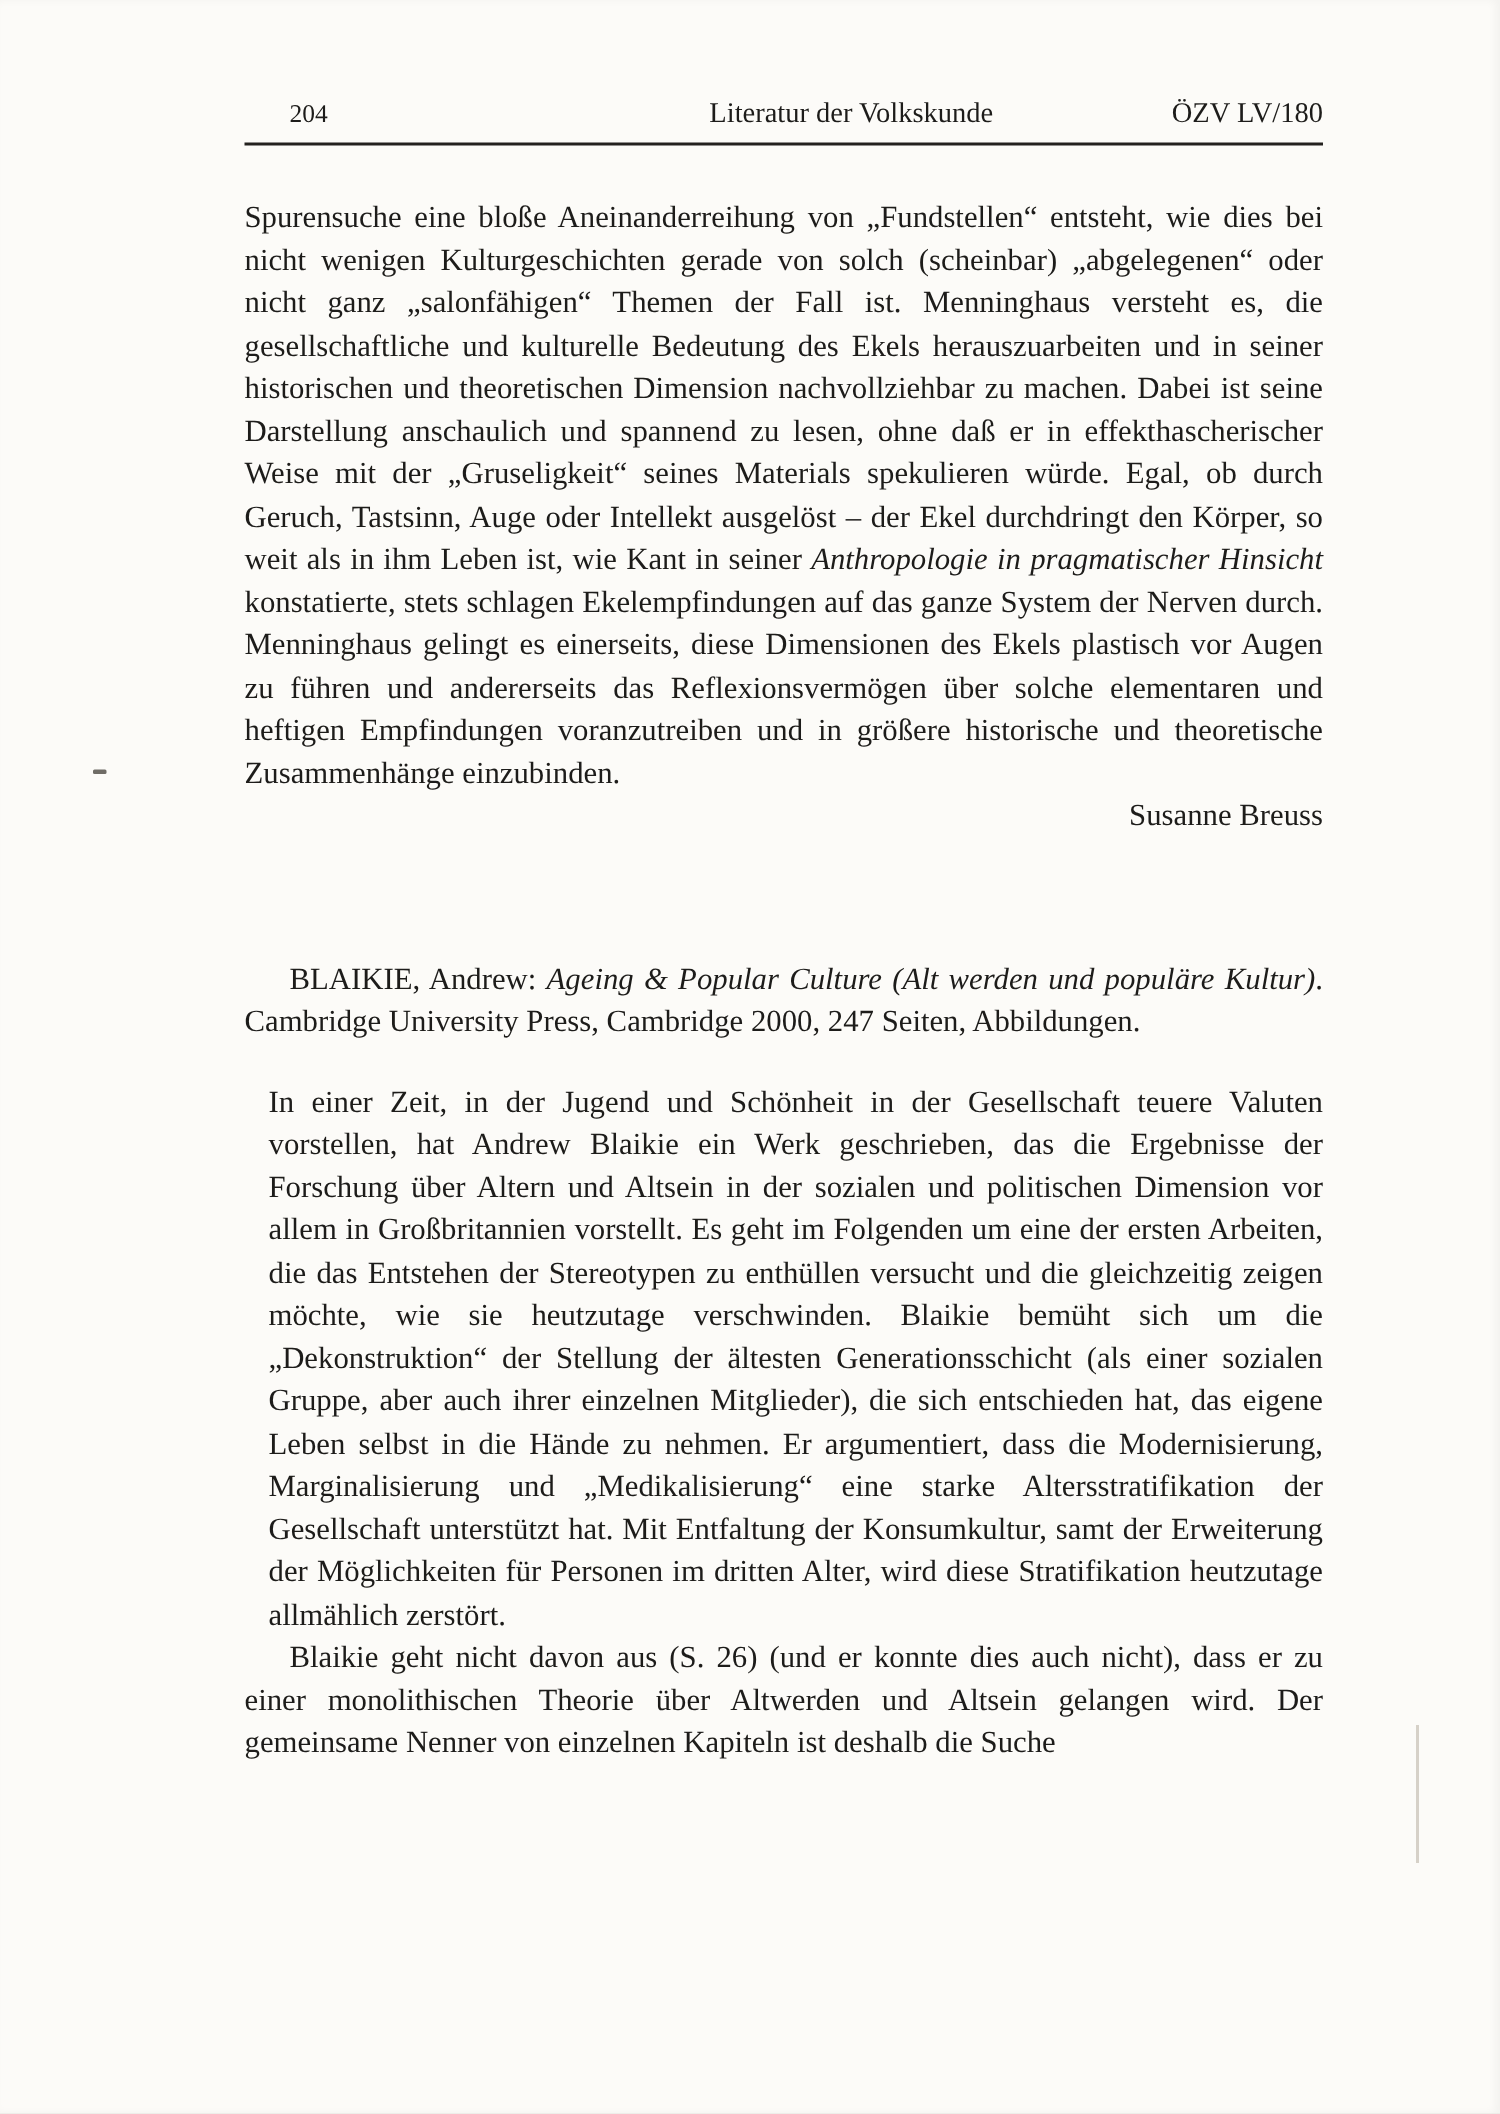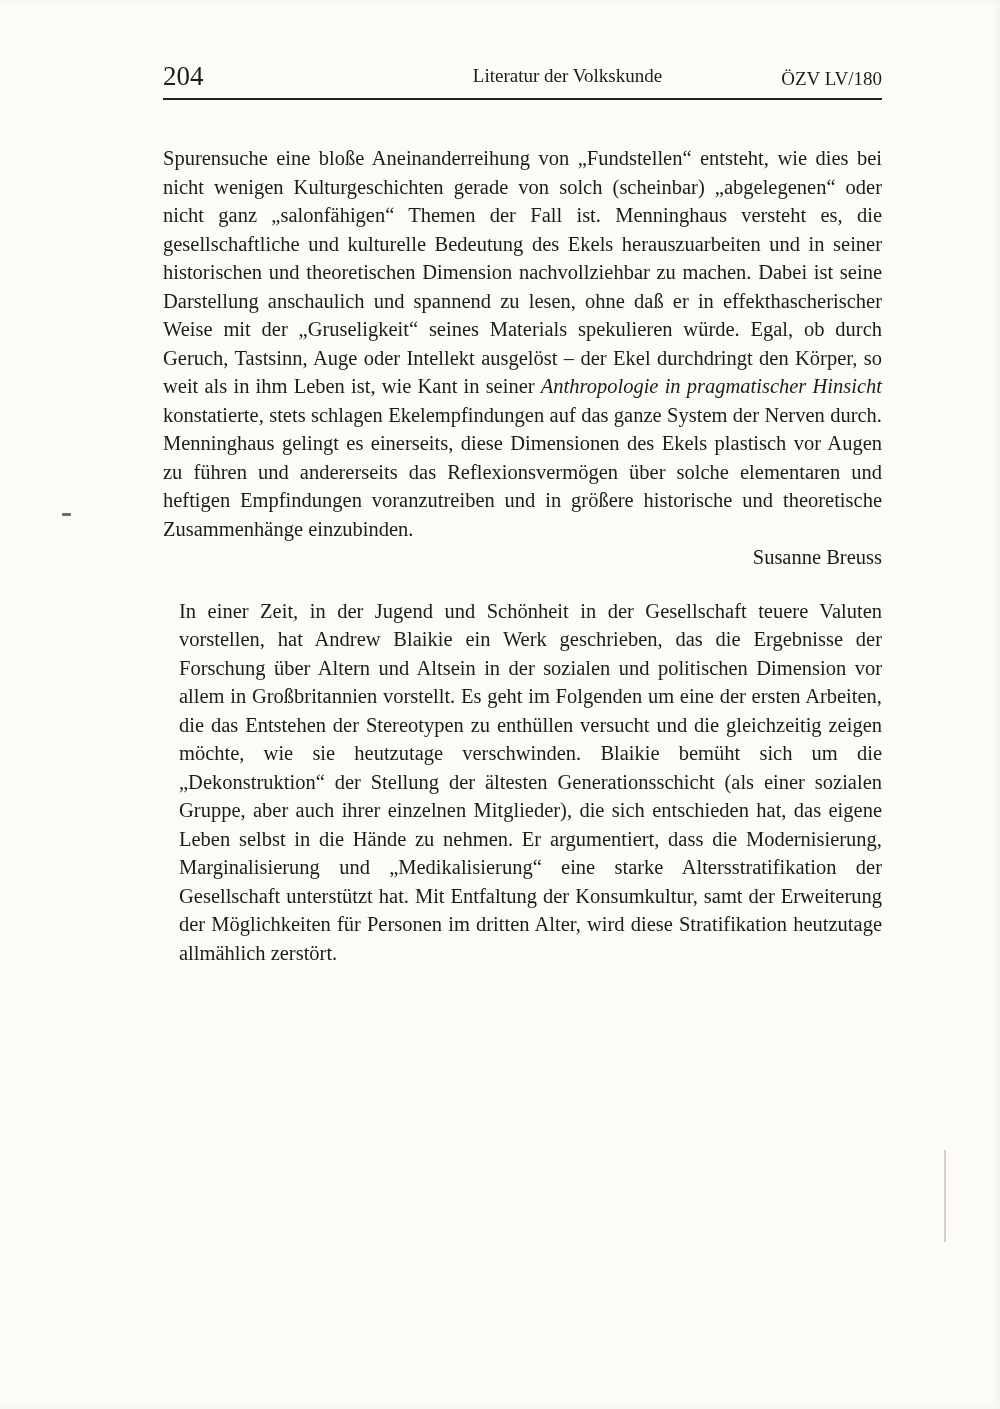--- a/index.html
+++ b/index.html
@@ -26,21 +26,22 @@
   }
   .page-header {
     position: relative;
     display: flex;
     justify-content: space-between;
     align-items: baseline;
     font-size: 19px;
     line-height: 24px;
   }
   .page-header .pagenum {
-    font-size: 27px;
+    font-size: 17px;
+    margin-left: 30px;
   }
   .page-header .journal {
     position: absolute;
     left: 50%;
     transform: translateX(-50%);
     margin-left: 45px;
   }
   .rule {
     border: 0;
     border-top: 2px solid #23211e;
@@ -48,21 +49,21 @@
   }
   .body-par {
     margin: 0;
     font-size: 20.5px;
     line-height: 28.5px;
     text-align: justify;
     hyphens: auto;
     -webkit-hyphens: auto;
   }
   .first-par {
-    margin-top: 44px;
+    margin-top: 34px;
   }
   .signature {
     margin: 0;
     font-size: 20.5px;
     line-height: 28.5px;
     text-align: right;
     font-family: Liberation Serif, serif;
   }
   .biblio {
     margin: 80px 0 0 0;
@@ -112,18 +113,20 @@
       <span class="pagenum">204</span>
       <span class="journal">Literatur der Volkskunde</span>
       <span class="issue">ÖZV LV/180</span>
     </header>
     <div class="rule"></div>
 
     <p class="body-par first-par"><span>Spurensuche eine bloße Aneinanderreihung von „Fundstellen“ entsteht, wie dies bei nicht wenigen Kulturgeschichten gerade von solch (scheinbar) „abgelegenen“ oder nicht ganz „salonfähigen“ Themen der Fall ist. Menninghaus versteht es, die gesellschaftliche und kulturelle Bedeutung des Ekels herauszuarbeiten und in seiner historischen und theoretischen Dimension nachvollziehbar zu machen. Dabei ist seine Darstellung anschaulich und spannend zu lesen, ohne daß er in effekthascherischer Weise mit der „Gruseligkeit“ seines Materials spekulieren würde. Egal, ob durch Geruch, Tastsinn, Auge oder Intellekt ausgelöst – der Ekel durchdringt den Körper, so weit als in ihm Leben ist, wie Kant in seiner </span><em>Anthropologie in pragmatischer Hinsicht</em><span> konstatierte, stets schlagen Ekelempfindungen auf das ganze System der Nerven durch. Menninghaus gelingt es einerseits, diese Dimensionen des Ekels plastisch vor Augen zu führen und andererseits das Reflexionsvermögen über solche elementaren und heftigen Empfindungen voranzutreiben und in größere historische und theoretische Zusammenhänge einzubinden.</span></p>
 
     <p class="signature">Susanne Breuss</p>
 
+    <p class="biblio"><span>BLAIKIE, Andrew: </span><em>Ageing &amp; Popular Culture (Alt werden und populäre Kultur)</em><span>. Cambridge University Press, Cambridge 2000, 247 Seiten, Abbildungen.</span></p>
 
     <p class="body-par par-gap">In einer Zeit, in der Jugend und Schönheit in der Gesellschaft teuere Valuten vorstellen, hat Andrew Blaikie ein Werk geschrieben, das die Ergebnisse der Forschung über Altern und Altsein in der sozialen und politischen Dimension vor allem in Großbritannien vorstellt. Es geht im Folgenden um eine der ersten Arbeiten, die das Entstehen der Stereotypen zu enthüllen versucht und die gleichzeitig zeigen möchte, wie sie heutzutage verschwinden. Blaikie bemüht sich um die „Dekonstruktion“ der Stellung der ältesten Generationsschicht (als einer sozialen Gruppe, aber auch ihrer einzelnen Mitglieder), die sich entschieden hat, das eigene Leben selbst in die Hände zu nehmen. Er argumentiert, dass die Modernisierung, Marginalisierung und „Medikalisierung“ eine starke Altersstratifikation der Gesellschaft unterstützt hat. Mit Entfaltung der Konsumkultur, samt der Erweiterung der Möglichkeiten für Personen im dritten Alter, wird diese Stratifikation heutzutage allmählich zerstört.</p>
 
+    <p class="body-par indent">Blaikie geht nicht davon aus (S. 26) (und er konnte dies auch nicht), dass er zu einer monolithischen Theorie über Altwerden und Altsein gelangen wird. Der gemeinsame Nenner von einzelnen Kapiteln ist deshalb die Suche</p>
 
   </div>
 </div>
 
 </body></html>

